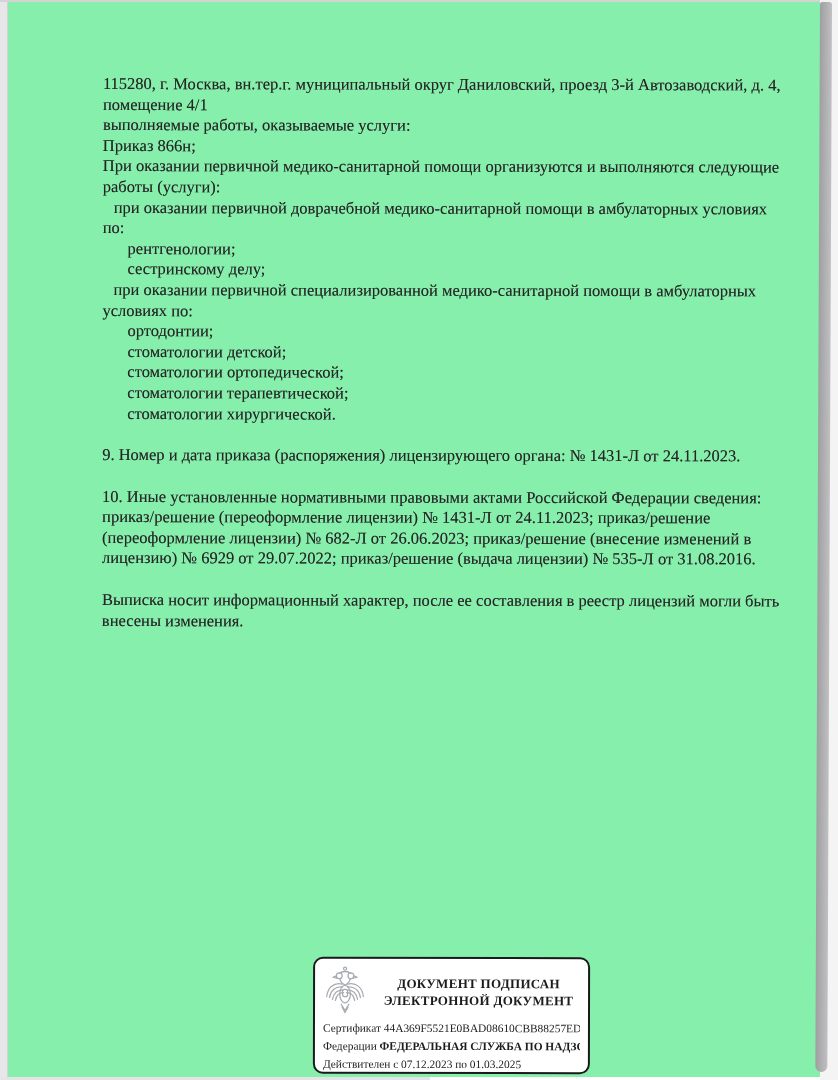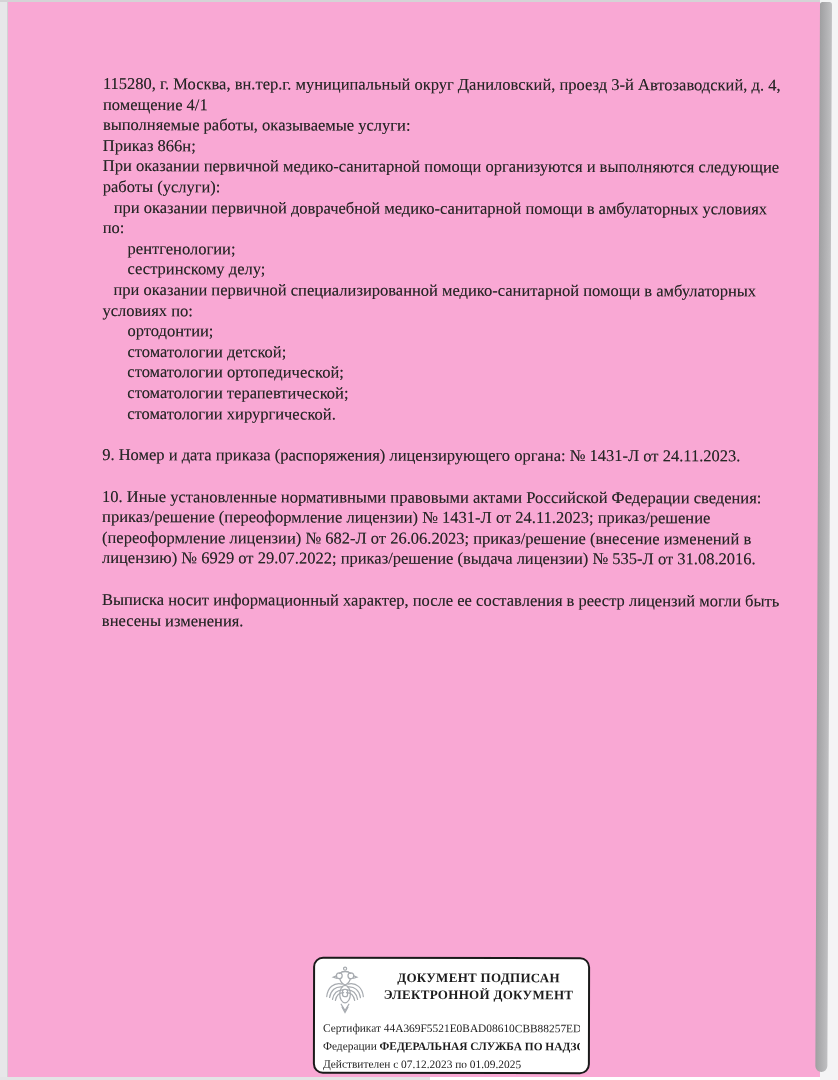--- a/index.html
+++ b/index.html
@@ -25,21 +25,21 @@
     position:absolute;right:0;top:0;width:18px;height:1080px;background:#f4f4f5;
   }
   .scroll-thumb{
     position:absolute;left:820px;top:2px;width:12px;height:1070px;
     background:linear-gradient(90deg,#9f9fa1,#c0c0c2);
     border-radius:3px 3px 7px 7px;
     transform:rotate(0.25deg);transform-origin:top right;
   }
   
   .page{
-    position:absolute;left:8px;top:2px;width:812px;height:1075px;background:#f9a8d4;
+    position:absolute;left:8px;top:2px;width:812px;height:1075px;background:#86efac;
   }
   .doc-text{
     position:absolute;left:95px;top:72px;width:692px;
     font-size:16.5px;line-height:20.6px;color:#262626;
     text-shadow:0 0 0.4px rgba(40,40,40,0.5);
     transform:rotate(0.12deg);transform-origin:top left;
   }
   .ln{white-space:nowrap;}
   .ln.i1{padding-left:11px;}
   .ln.i2{padding-left:25px;}
@@ -48,21 +48,21 @@
   .stamp{
     position:absolute;left:305px;top:955px;width:277px;height:117px;
     border:2.5px solid #1a1a1a;border-radius:10px;background:#fff;
     box-sizing:border-box;
     display:flex;flex-direction:column;
     transform:rotate(0.12deg);
   }
   .stamp-top{display:flex;align-items:flex-start;height:58px;}
   .stamp-emblem{margin:6px 2px 0 8px;flex:0 0 auto;}
   .stamp-title{
-    flex:1 1 auto;text-align:center;padding-top:10px;
+    flex:1 1 auto;text-align:center;padding-top:16px;
     font-weight:bold;font-size:13px;line-height:17px;color:#1c1c1c;
     letter-spacing:0.3px;
   }
   .stamp-info{
     padding:2px 8px 0 8px;font-size:11.4px;line-height:18px;color:#1c1c1c;
   }
   .stamp-line{white-space:nowrap;overflow:hidden;}
   .stamp-line .b{font-weight:bold;}
 </style>
 </head>
@@ -133,20 +133,20 @@
     </div>
     <div class="stamp-info">
       <div class="stamp-line">
         <span>Сертификат </span>
         <span>44A369F5521E0BAD08610CBB88257ED3</span>
       </div>
       <div class="stamp-line">
         <span>Федерации </span>
         <span class="b">ФЕДЕРАЛЬНАЯ СЛУЖБА ПО НАДЗОРУ В С</span>
       </div>
-      <div class="stamp-line">Действителен с 07.12.2023 по 01.09.2025</div>
+      <div class="stamp-line">Действителен с 07.12.2023 по 01.03.2025</div>
     </div>
   </div>
 </div>
 
 <div class="scroll-track"></div>
 <div class="scroll-thumb"></div>
 <div class="viewer-bottom-strip"></div>
 
 </body></html>

